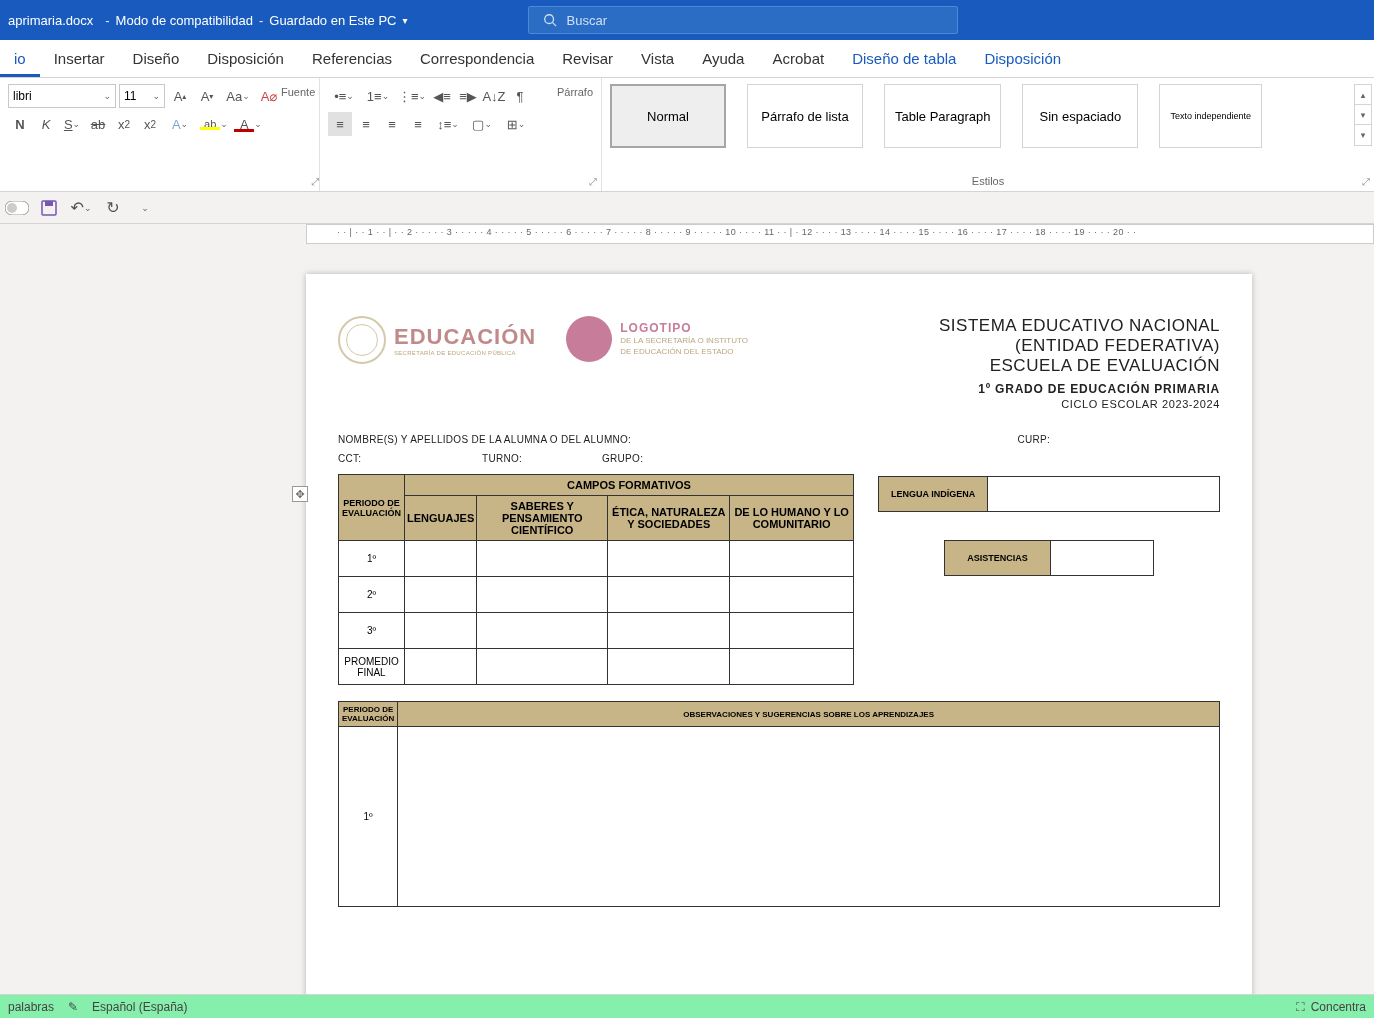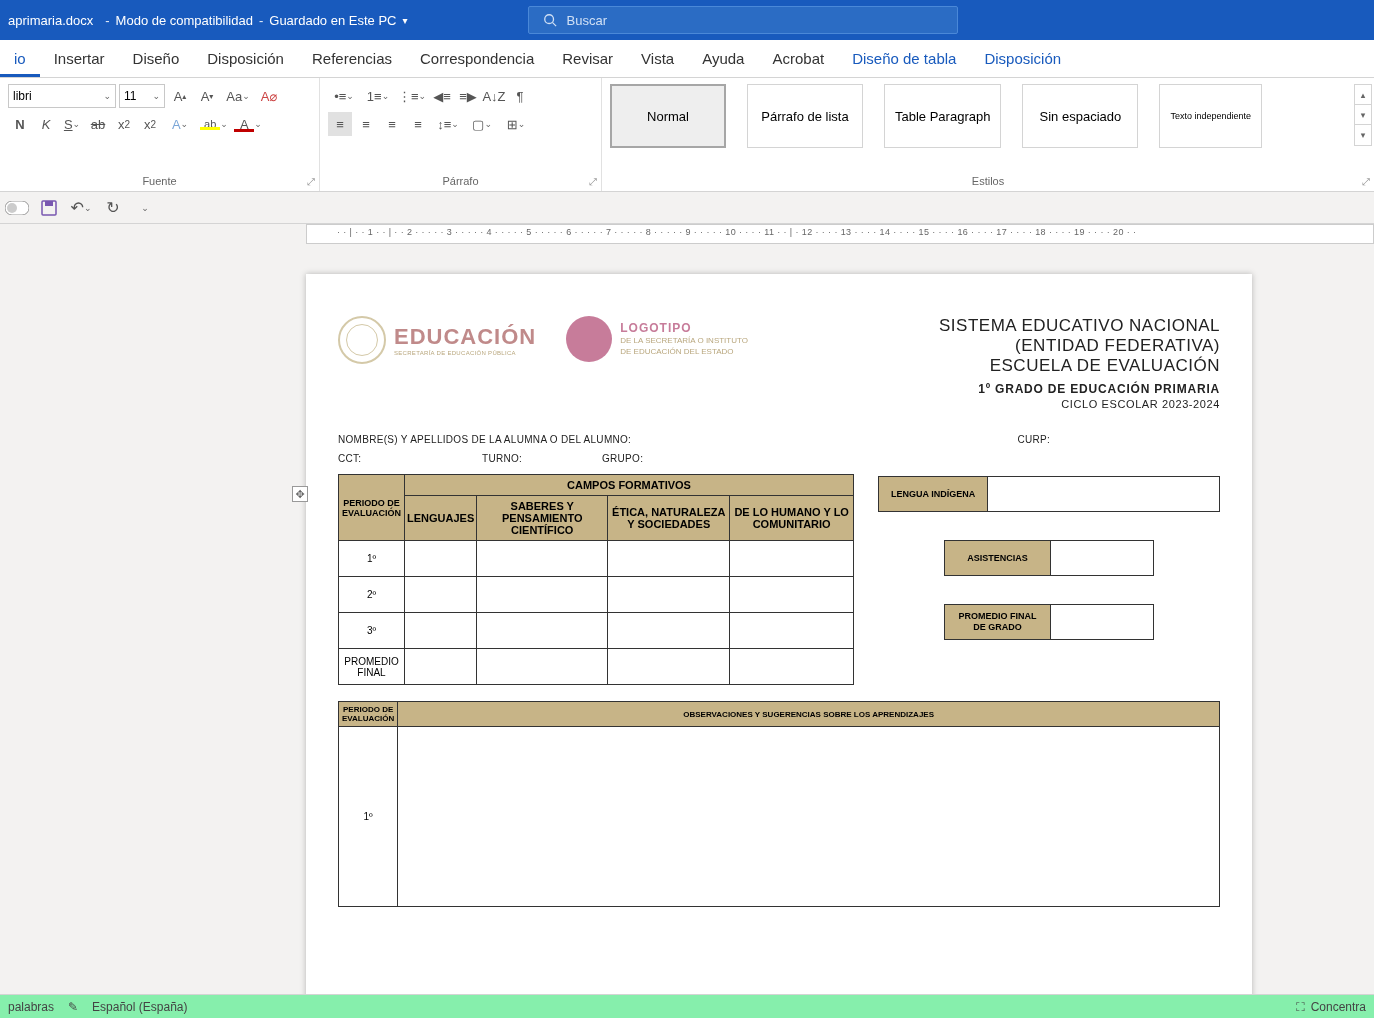--- a/index.html
+++ b/index.html
@@ -10,21 +10,21 @@
 .titlebar .dropdown-icon{padding-left:6px;font-size:10px}
 .search-wrap{margin-left:120px}
 .search-box{background:#2b6cc4;border:1px solid #4a88d8;width:430px;height:28px;display:flex;align-items:center;border-radius:2px}
 .search-box svg{margin:0 10px 0 14px}
 .search-box .ph{color:#d0e0f5;font-size:13px}
 .tabs{background:#fff;height:38px;display:flex;align-items:flex-end;border-bottom:1px solid #d4d4d4;padding-left:0}
 .tab{padding:8px 14px 10px;font-size:15px;color:#333;cursor:pointer}
 .tab.active{border-bottom:3px solid #185abd;color:#185abd;padding-bottom:7px}
 .tab.context{color:#185abd}
 .ribbon{background:#fff;height:114px;display:flex;border-bottom:1px solid #d4d4d4;position:relative}
-.rg{border-right:1px solid #e1e1e1;display:flex;flex-direction:column;justify-content:space-between;padding:6px 8px 2px}
+.rg{border-right:1px solid #e1e1e1;display:flex;justify-content:space-between;padding:6px 8px 2px}
 .rg-label{text-align:center;font-size:11px;color:#666;padding:2px 0;position:relative}
 .rg-label .launcher{position:absolute;right:-4px;bottom:1px;font-size:10px;color:#888}
 .rg-controls{flex:1;display:flex;flex-direction:column;gap:4px}
 .font-row1{display:flex;align-items:center;gap:3px}
 .font-combo{border:1px solid #c8c8c8;height:24px;width:108px;font-size:12px;padding:2px 4px;display:flex;align-items:center;justify-content:space-between}
 .size-combo{border:1px solid #c8c8c8;height:24px;width:46px;font-size:12px;padding:2px 4px;display:flex;align-items:center;justify-content:space-between}
 .ibtn{width:24px;height:24px;display:flex;align-items:center;justify-content:center;font-size:13px;color:#555}
 .ibtn.wide{width:32px}
 .font-row2{display:flex;align-items:center;gap:2px}
 .bold{font-weight:700}.italic{font-style:italic}.strike{text-decoration:line-through}
@@ -325,24 +325,20 @@
         </table>
       <div class="side">
         <div class="sidebox">
           <div class="sl">LENGUA INDÍGENA</div>
           <div class="sv"></div>
         </div>
         <div class="sidebox narrow">
           <div class="sl">ASISTENCIAS</div>
           <div class="sv"></div>
         </div>
-        <div class="sidebox narrow">
-          <div class="sl">PROMEDIO FINAL DE GRADO</div>
-          <div class="sv"></div>
-        </div>
       </div>
     </div>
 
     <table class="tbl2">
       <tbody>
           <tr>
         <th class="pc">PERIODO DE EVALUACIÓN</th>
         <th>OBSERVACIONES Y SUGERENCIAS SOBRE LOS APRENDIZAJES</th>
       </tr>
       <tr>

